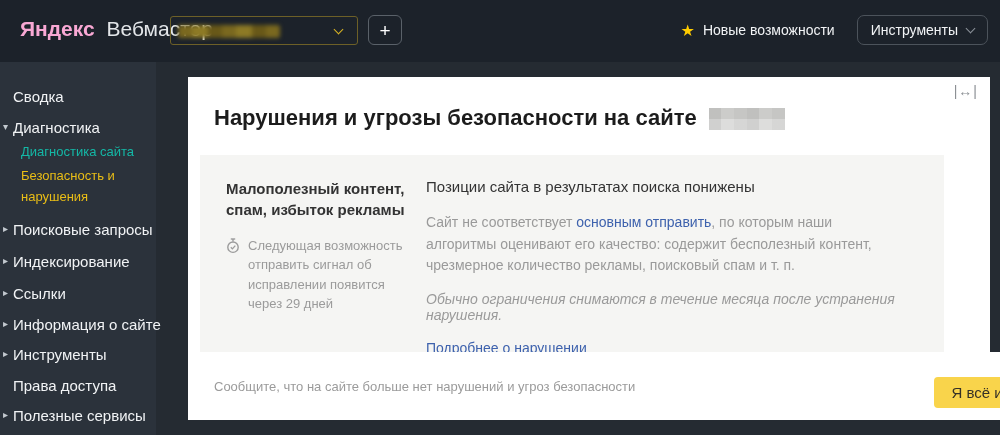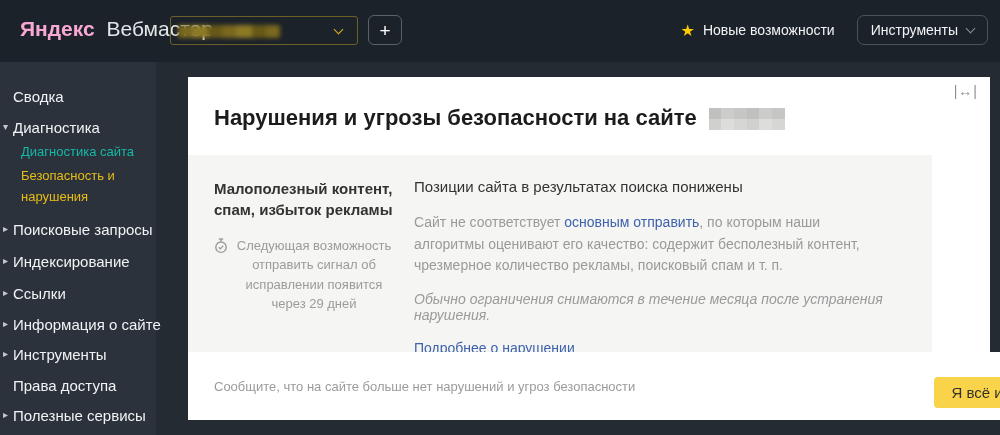--- a/index.html
+++ b/index.html
@@ -76,26 +76,26 @@
     display:flex; align-items:center; white-space:nowrap;
   }
   .title-blur {
     display:inline-block; width:76px; height:22px; margin-left:12px; transform:translateY(1px);
     background-image:
       repeating-linear-gradient(90deg, rgba(0,0,0,0.06) 0 12px, rgba(0,0,0,0) 12px 25px, rgba(0,0,0,0.03) 25px 38px),
       repeating-linear-gradient(0deg, #dddddc 0 11px, #ccccca 11px 22px);
   }
 
   .violation-section {
-    position:absolute; left:0; top:78px; width:744px; height:197px;
+    position:absolute; left:12px; top:78px; width:744px; height:197px;
     background:#f5f5f3; padding:23px 44px 0 26px; display:flex;
   }
   .v-left { width:186px; flex-shrink:0; }
   .v-name { font-size:15px; font-weight:700; color:#333333; line-height:1.42; margin-bottom:15px; }
-  .v-timer { display:flex; gap:0;text-align:center; }
+  .v-timer { display:flex; gap:8px; }
   .v-timer svg { flex-shrink:0; margin-top:2px; }
   .v-timer-text { color:#9b9b9b; font-size:13px; line-height:1.5; }
 
   .v-right { margin-left:14px; width:522px; }
   .v-status { font-size:15px; color:#333333; }
   .v-desc { margin-top:17px; font-size:14px; color:#9a9a9a; line-height:1.55; }
   .v-desc a, .v-more { color:#3e62ad; text-decoration:none; cursor:pointer; }
   .v-note { margin-top:14px; font-size:14px; color:#9a9a9a; font-style:italic; }
   .v-more { display:inline-block; margin-top:17px; font-size:14px; }
 

